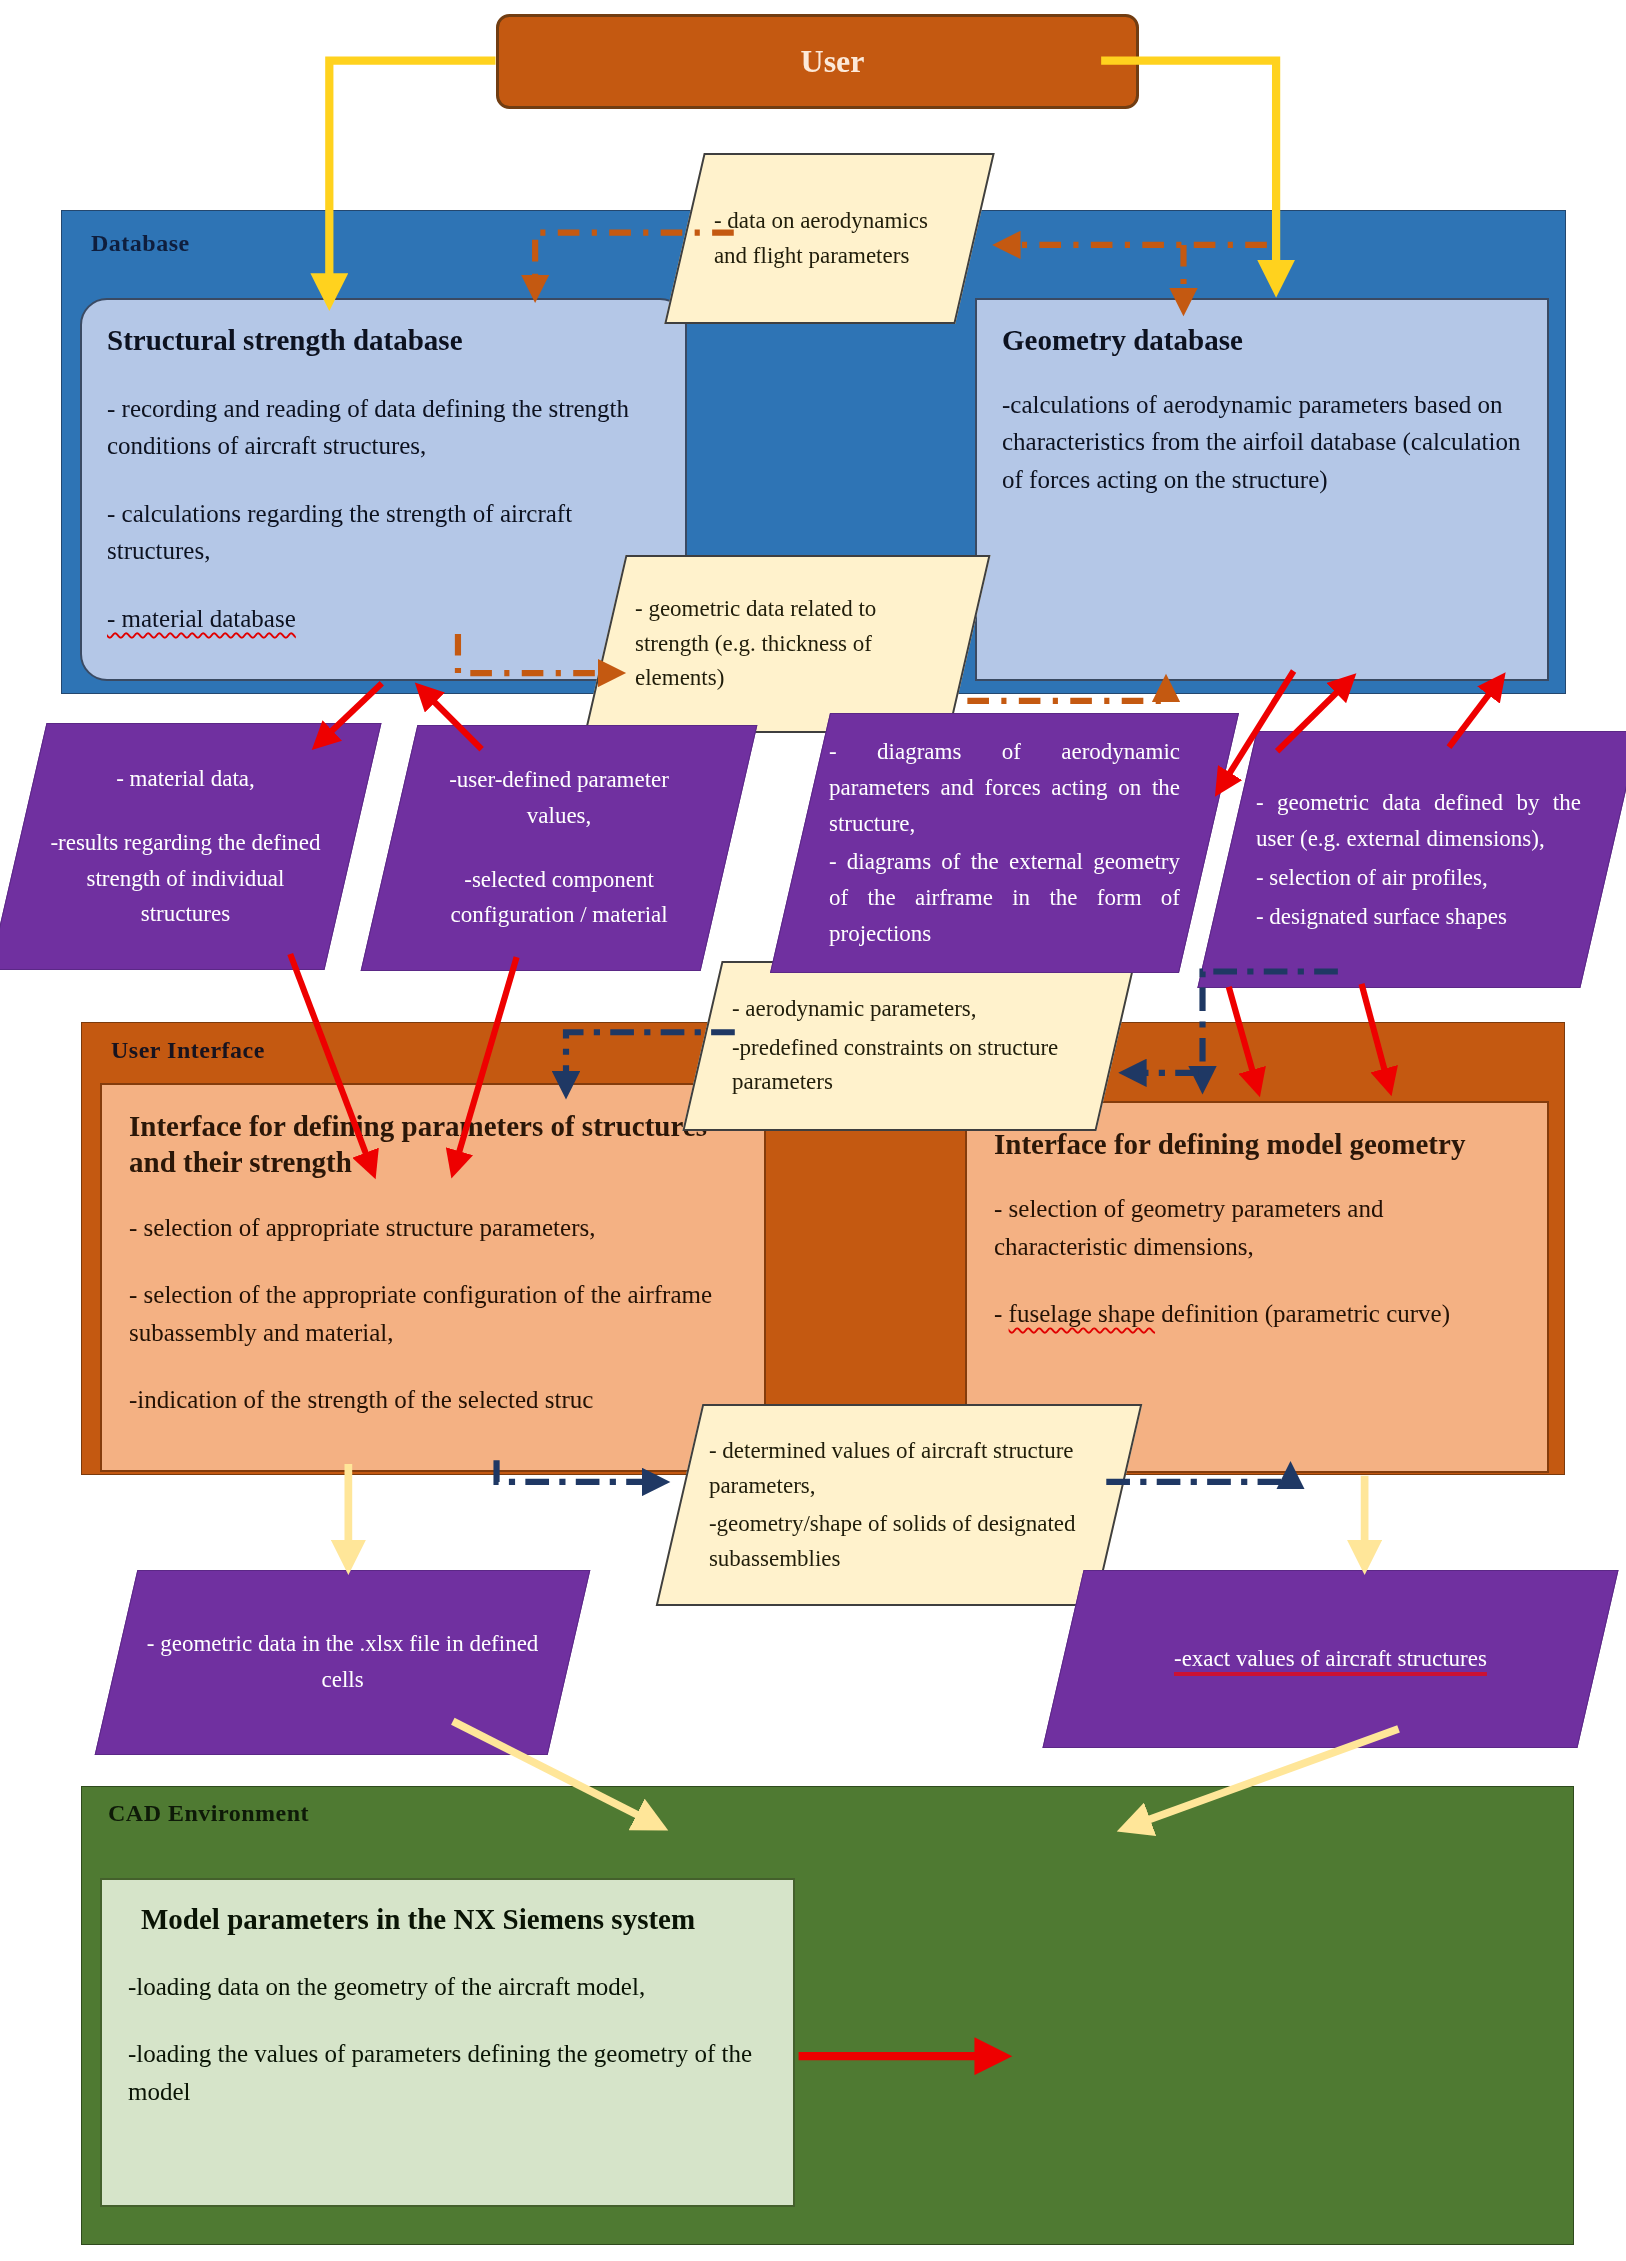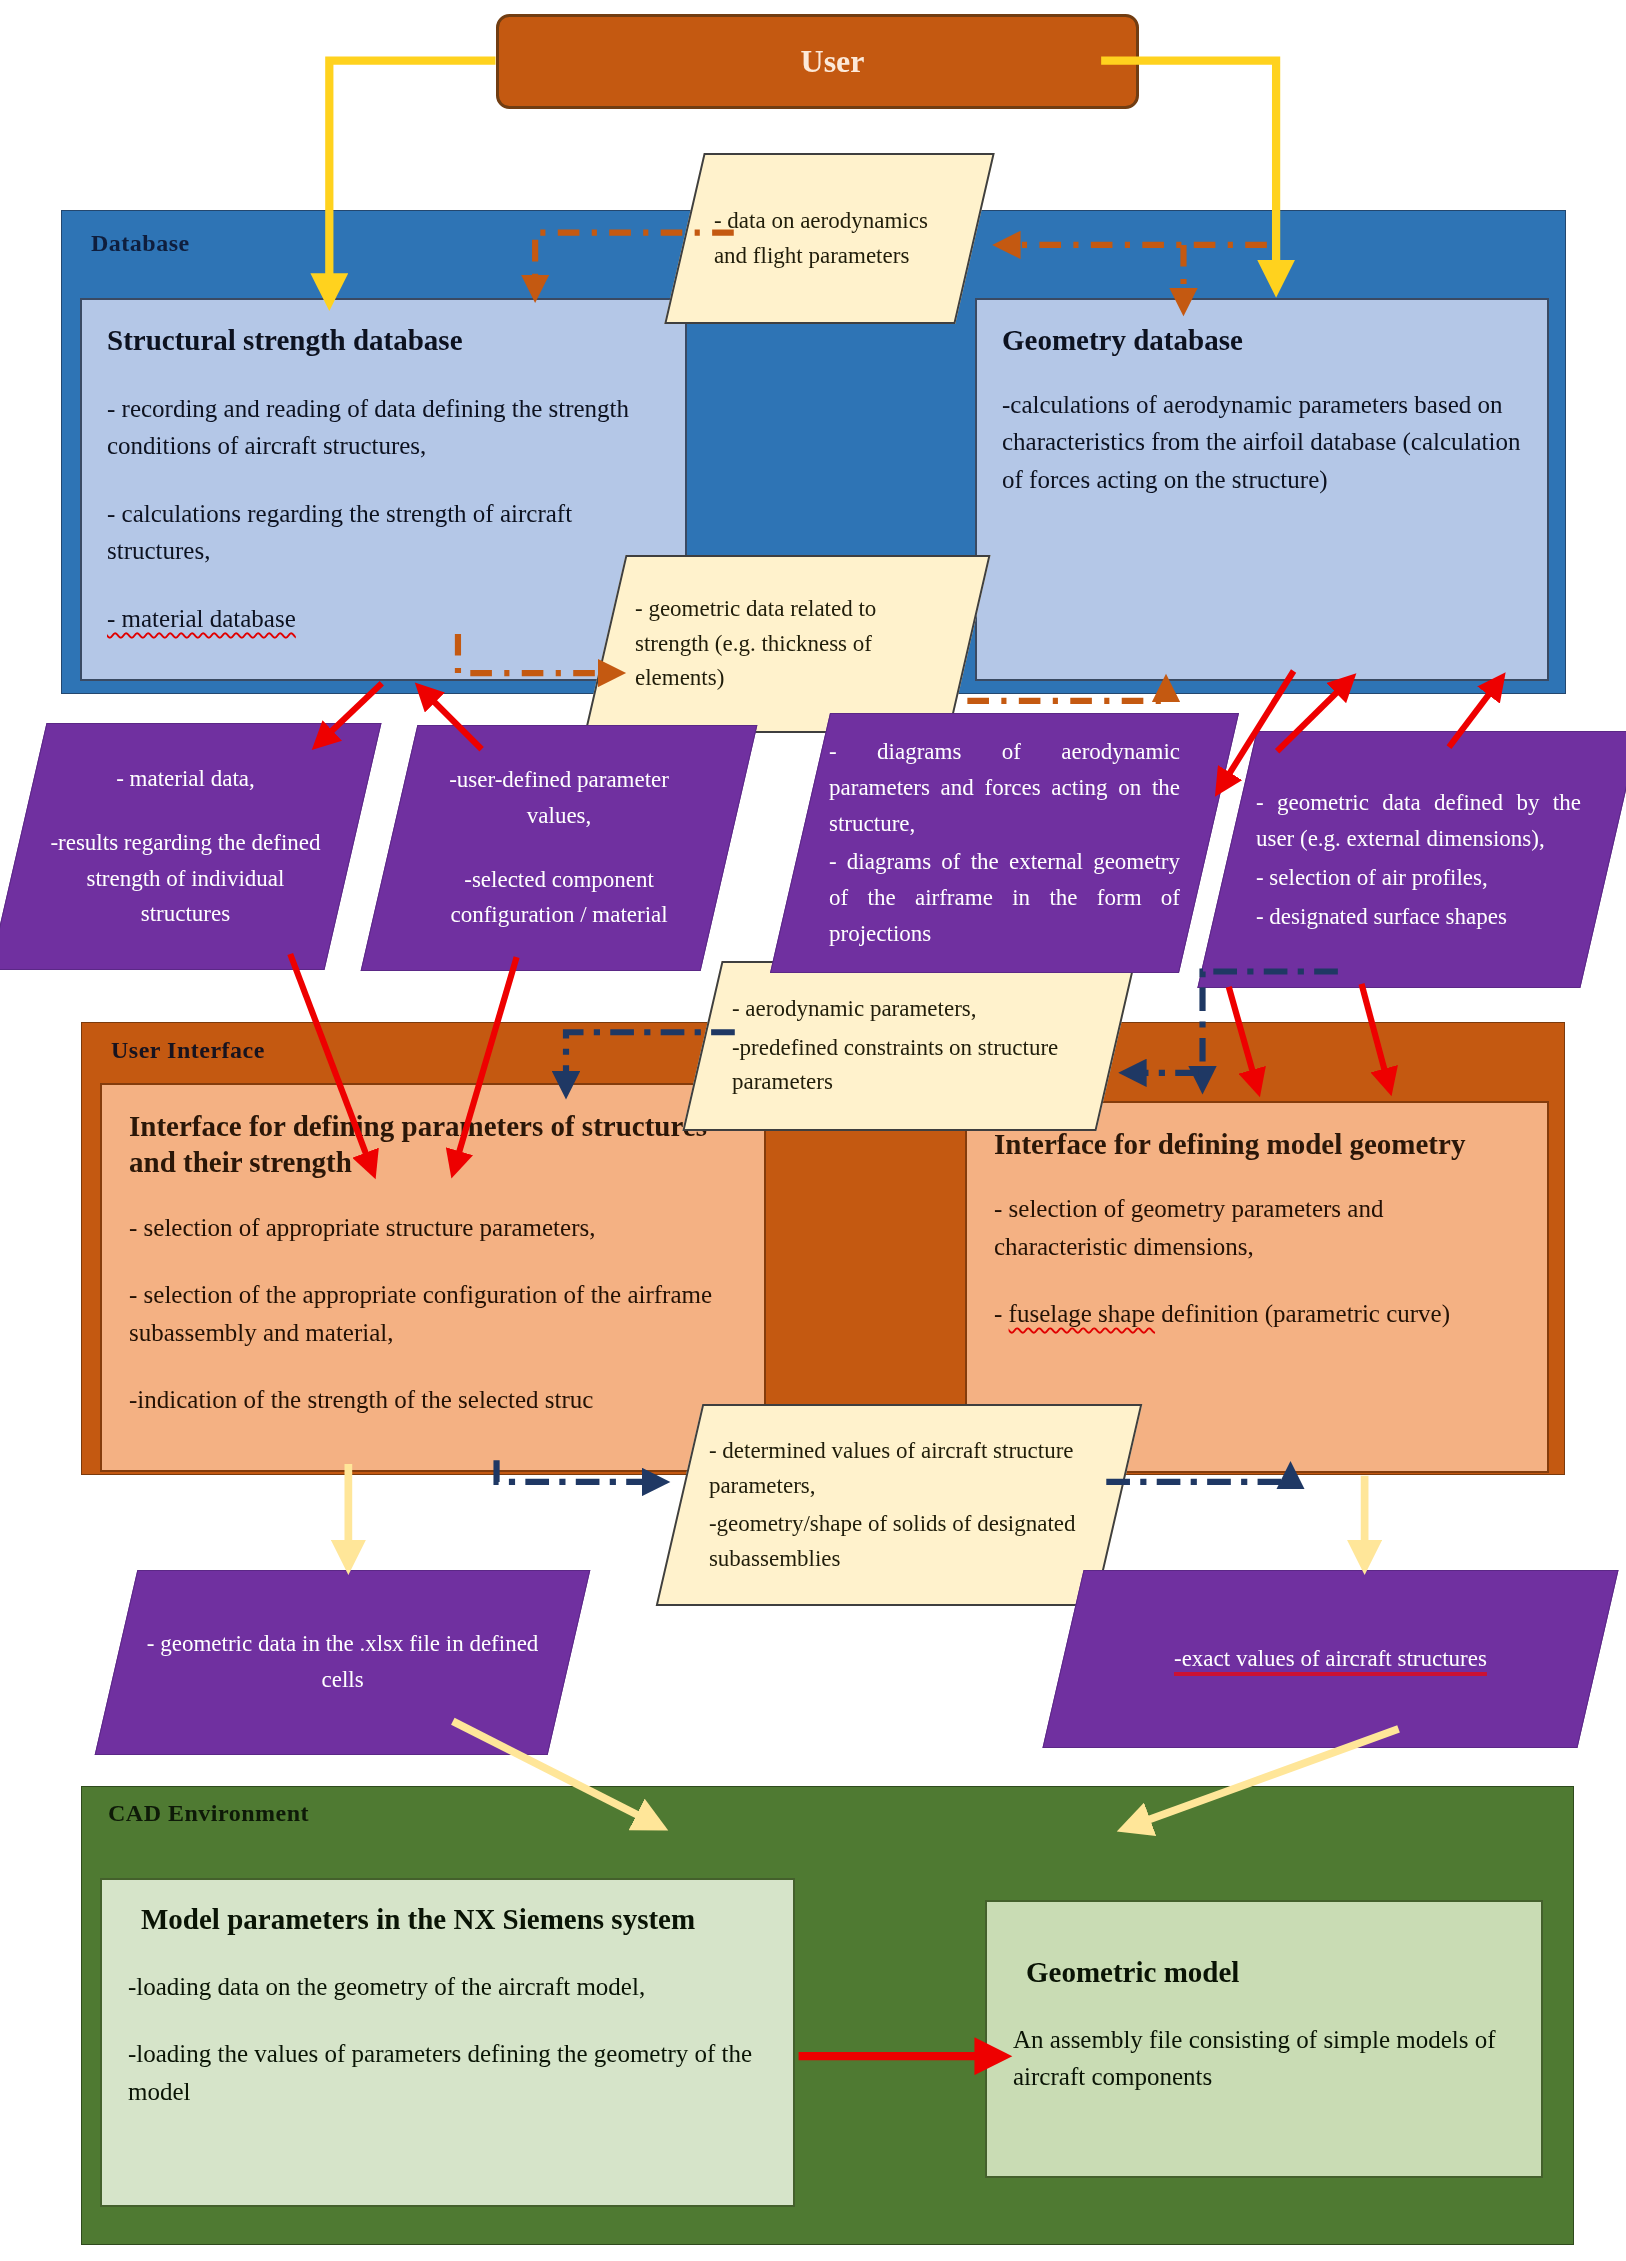--- a/index.html
+++ b/index.html
@@ -60,21 +60,21 @@
 <div id="canvas">
 
   <div id="user-box">
     <span>User</span>
   </div>
 
   <div class="sec" id="db-sec" style="left:61px; top:210px; width:1505px; height:484px;">
     <div class="sec-header" id="db-header" style="left:29px; top:18.5px;">Database</div>
   </div>
 
-  <div class="innerbox bluebox" style="left:80px; top:298px; width:607px; height:383px;">
+  <div class="innerbox bluebox" style="left:80px; top:298px; width:607px; height:383px;border-radius:27px;">
     <div class="btitle">Structural strength database</div>
     <p class="item">- recording and reading of data defining the strength conditions of aircraft structures,</p>
     <p class="item">- calculations regarding the strength of aircraft structures,</p>
     <p class="item"><span class="wavy">- material database</span></p>
   </div>
 
   <div class="innerbox bluebox" style="left:975px; top:298px; width:574px; height:383px;">
     <div class="btitle" style="margin-bottom:28px;">Geometry database</div>
     <p class="item">-calculations of aerodynamic parameters based on characteristics from the airfoil database (calculation of forces acting on the structure)</p>
   </div>
@@ -99,24 +99,20 @@
   <div class="sec" id="cad-sec" style="left:81px; top:1786px; width:1493px; height:459px;">
     <div class="sec-header" id="cad-header" style="left:26px; top:13.4px;">CAD Environment</div>
   </div>
 
   <div class="innerbox greenbox" style="left:100px; top:1878px; width:695px; height:329px;">
     <div class="btitle">Model parameters in the NX Siemens system</div>
     <p class="item">-loading data on the geometry of the aircraft model,</p>
     <p class="item">-loading the values of parameters defining the geometry of the model</p>
   </div>
 
-  <div class="innerbox greenbox" style="left:985px; top:1900px; width:558px; height:278px; background:#C9DCB4;">
-    <div class="btitle" style="margin-top:31px;">Geometric model</div>
-    <p class="item">An assembly file consisting of simple models of aircraft components</p>
-  </div>
 
   <div class="para cream" style="left:684px; top:153px; width:291px; height:171px;">
     <div class="pin">
         <p>- data on aerodynamics and flight parameters</p>
       </div>
   </div>
 
   <div class="para cream" style="left:605px; top:555px; width:365px; height:178px;">
     <div class="pin">
         <p>- geometric data related to strength (e.g. thickness of elements)</p>

